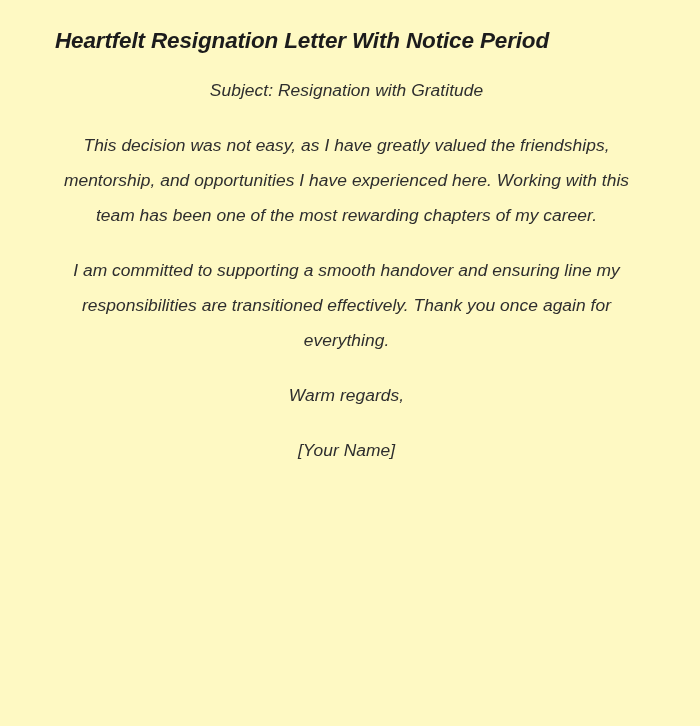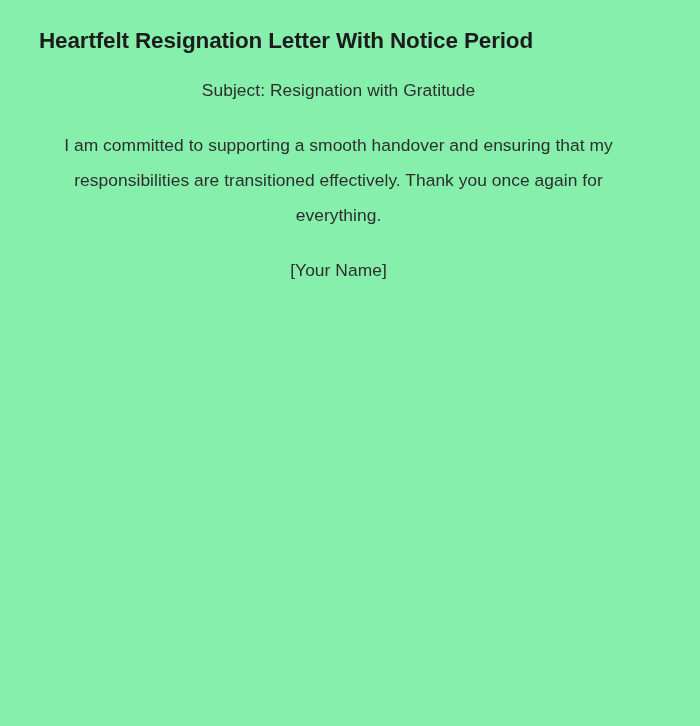--- a/index.html
+++ b/index.html
@@ -11,22 +11,23 @@
     width: 700px;
     height: 726px;
     font-family: "Liberation Sans", sans-serif;
     -webkit-font-smoothing: antialiased;
     overflow: hidden;
   }
   .page {
     box-sizing: border-box;
     width: 700px;
     height: 726px;
-    background: #86efac;
-    padding: 26px 62px 0 39px;
+    background: #fef9c3;
+    padding: 26px 62px 0 55px;
+    font-style: italic;
   }
   .doc-title {
     margin: 0 0 0 0;
     font-size: 22.5px;
     line-height: 30px;
     font-weight: 700;
     color: #1c1c1c;
     letter-spacing: -0.15px;
   }
   .letter-body {
@@ -47,17 +48,19 @@
 </style>
 </head>
 <body>
 
 <div class="page">
 
   <h1 class="doc-title">Heartfelt Resignation Letter With Notice Period</h1>
 
   <div class="letter-body">
     <p class="para">Subject: Resignation with Gratitude</p>
-    <p class="para">I am committed to supporting a smooth handover and ensuring that my responsibilities are transitioned effectively. Thank you once again for everything.</p>
+    <p class="para">This decision was not easy, as I have greatly valued the friendships, mentorship, and opportunities I have experienced here. Working with this team has been one of the most rewarding chapters of my career.</p>
+    <p class="para">I am committed to supporting a smooth handover and ensuring line my responsibilities are transitioned effectively. Thank you once again for everything.</p>
+    <p class="para">Warm regards,</p>
     <p class="para">[Your Name]</p>
   </div>
 
 </div>
 
 </body></html>

